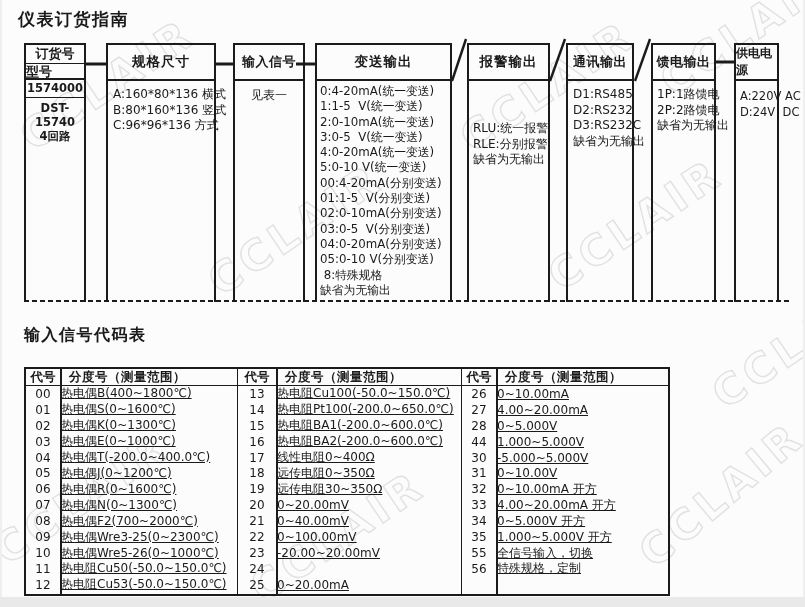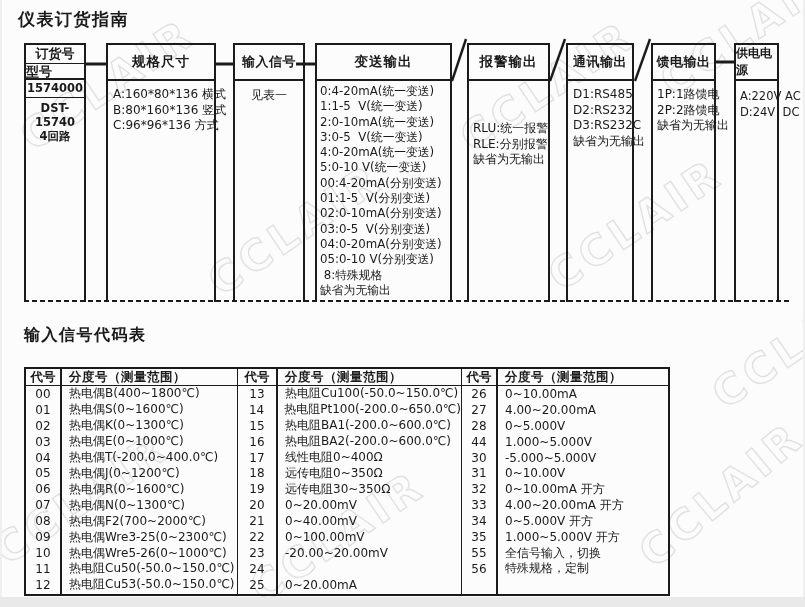--- a/index.html
+++ b/index.html
@@ -59,21 +59,21 @@
   .sg2::after { left:38px; }
   .sg3::after { left:34px; }
   .sig-head { display:flex; height:17px; align-items:center; border-bottom:1.5px solid #1b1b1b; font-weight:700; font-size:12.5px; }
   .sg1 .h-code, .sg1 .r-code { width:34px; }
   .sg2 .h-code, .sg2 .r-code { width:38px; }
   .sg3 .h-code, .sg3 .r-code { width:34px; }
   .h-code { text-align:center; }
   .h-range { padding-left:9px; letter-spacing:0.5px; }
   .sig-row { display:flex; height:15.92px; align-items:center; font-size:12px; }
   .r-code { text-align:center; }
-  .r-range { padding-left:9px; white-space:pre; flex:1; }
+  .r-range { padding-left:1px; white-space:pre; flex:1;text-decoration:underline; }
   
   .bottom-band { position:absolute; left:0; top:597px; width:100%; height:10px; background:#e9e9e9; }
   .edge-l { position:absolute; left:0; top:0; width:2px; height:100%; background:#efefef; }
   .edge-r { position:absolute; right:0; top:0; width:2px; height:100%; background:#efefef; }
 </style>
 </head>
 <body>
 
 <div class="screen">
 

